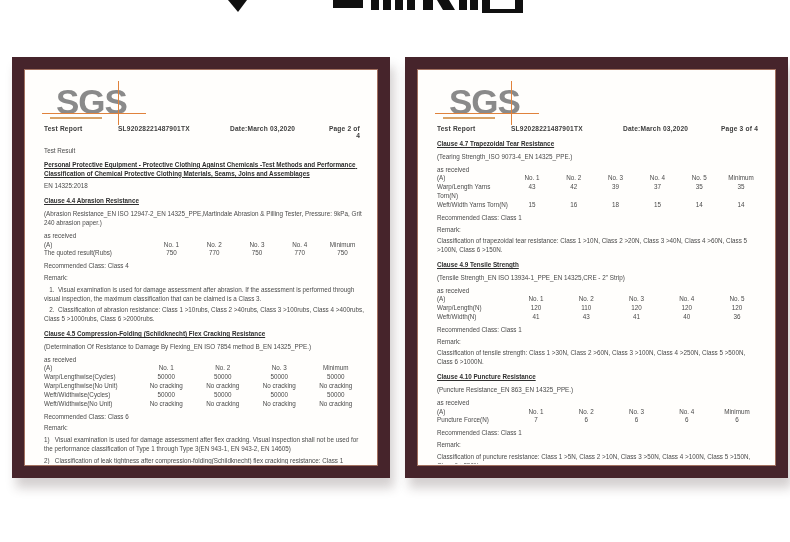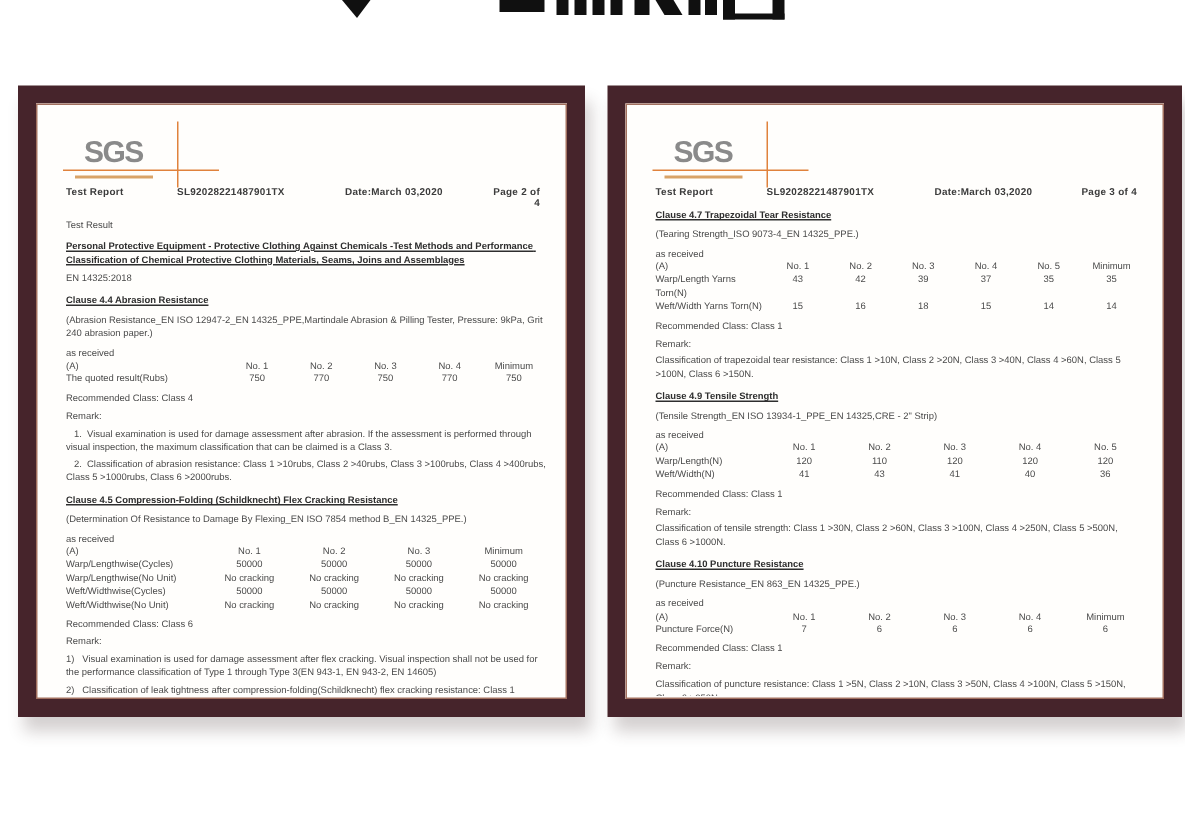--- a/index.html
+++ b/index.html
@@ -24,21 +24,21 @@
   .mat{
     position:absolute;inset:0;
     border:1px solid #a2705f;
     background:#fffefc;
   }
   .paper{position:absolute;inset:1px;padding:14px 12px 0 18px;overflow:hidden;}
 
   
   .logo-row{position:relative;height:34px;margin:2px 0 4px 12px;width:120px;}
   .logo-text{
-    font-size:20px;font-weight:bold;letter-spacing:-1px;color:#8a8a8a;
+    font-size:35px;font-weight:bold;letter-spacing:-1px;color:#8a8a8a;
     line-height:30px;
   }
   .logo-vline{position:absolute;left:62px;top:-6px;width:1px;height:44px;background:#e0823c;}
   .logo-hline{position:absolute;left:-14px;top:26px;width:104px;height:1px;background:#e0823c;}
   .logo-underline{position:absolute;left:-6px;top:30px;width:52px;height:2px;background:#d9a368;}
 
   
   .hdr-row{
     display:flex;align-items:baseline;
     font-size:6.6px;font-weight:bold;color:#3c3c3c;

